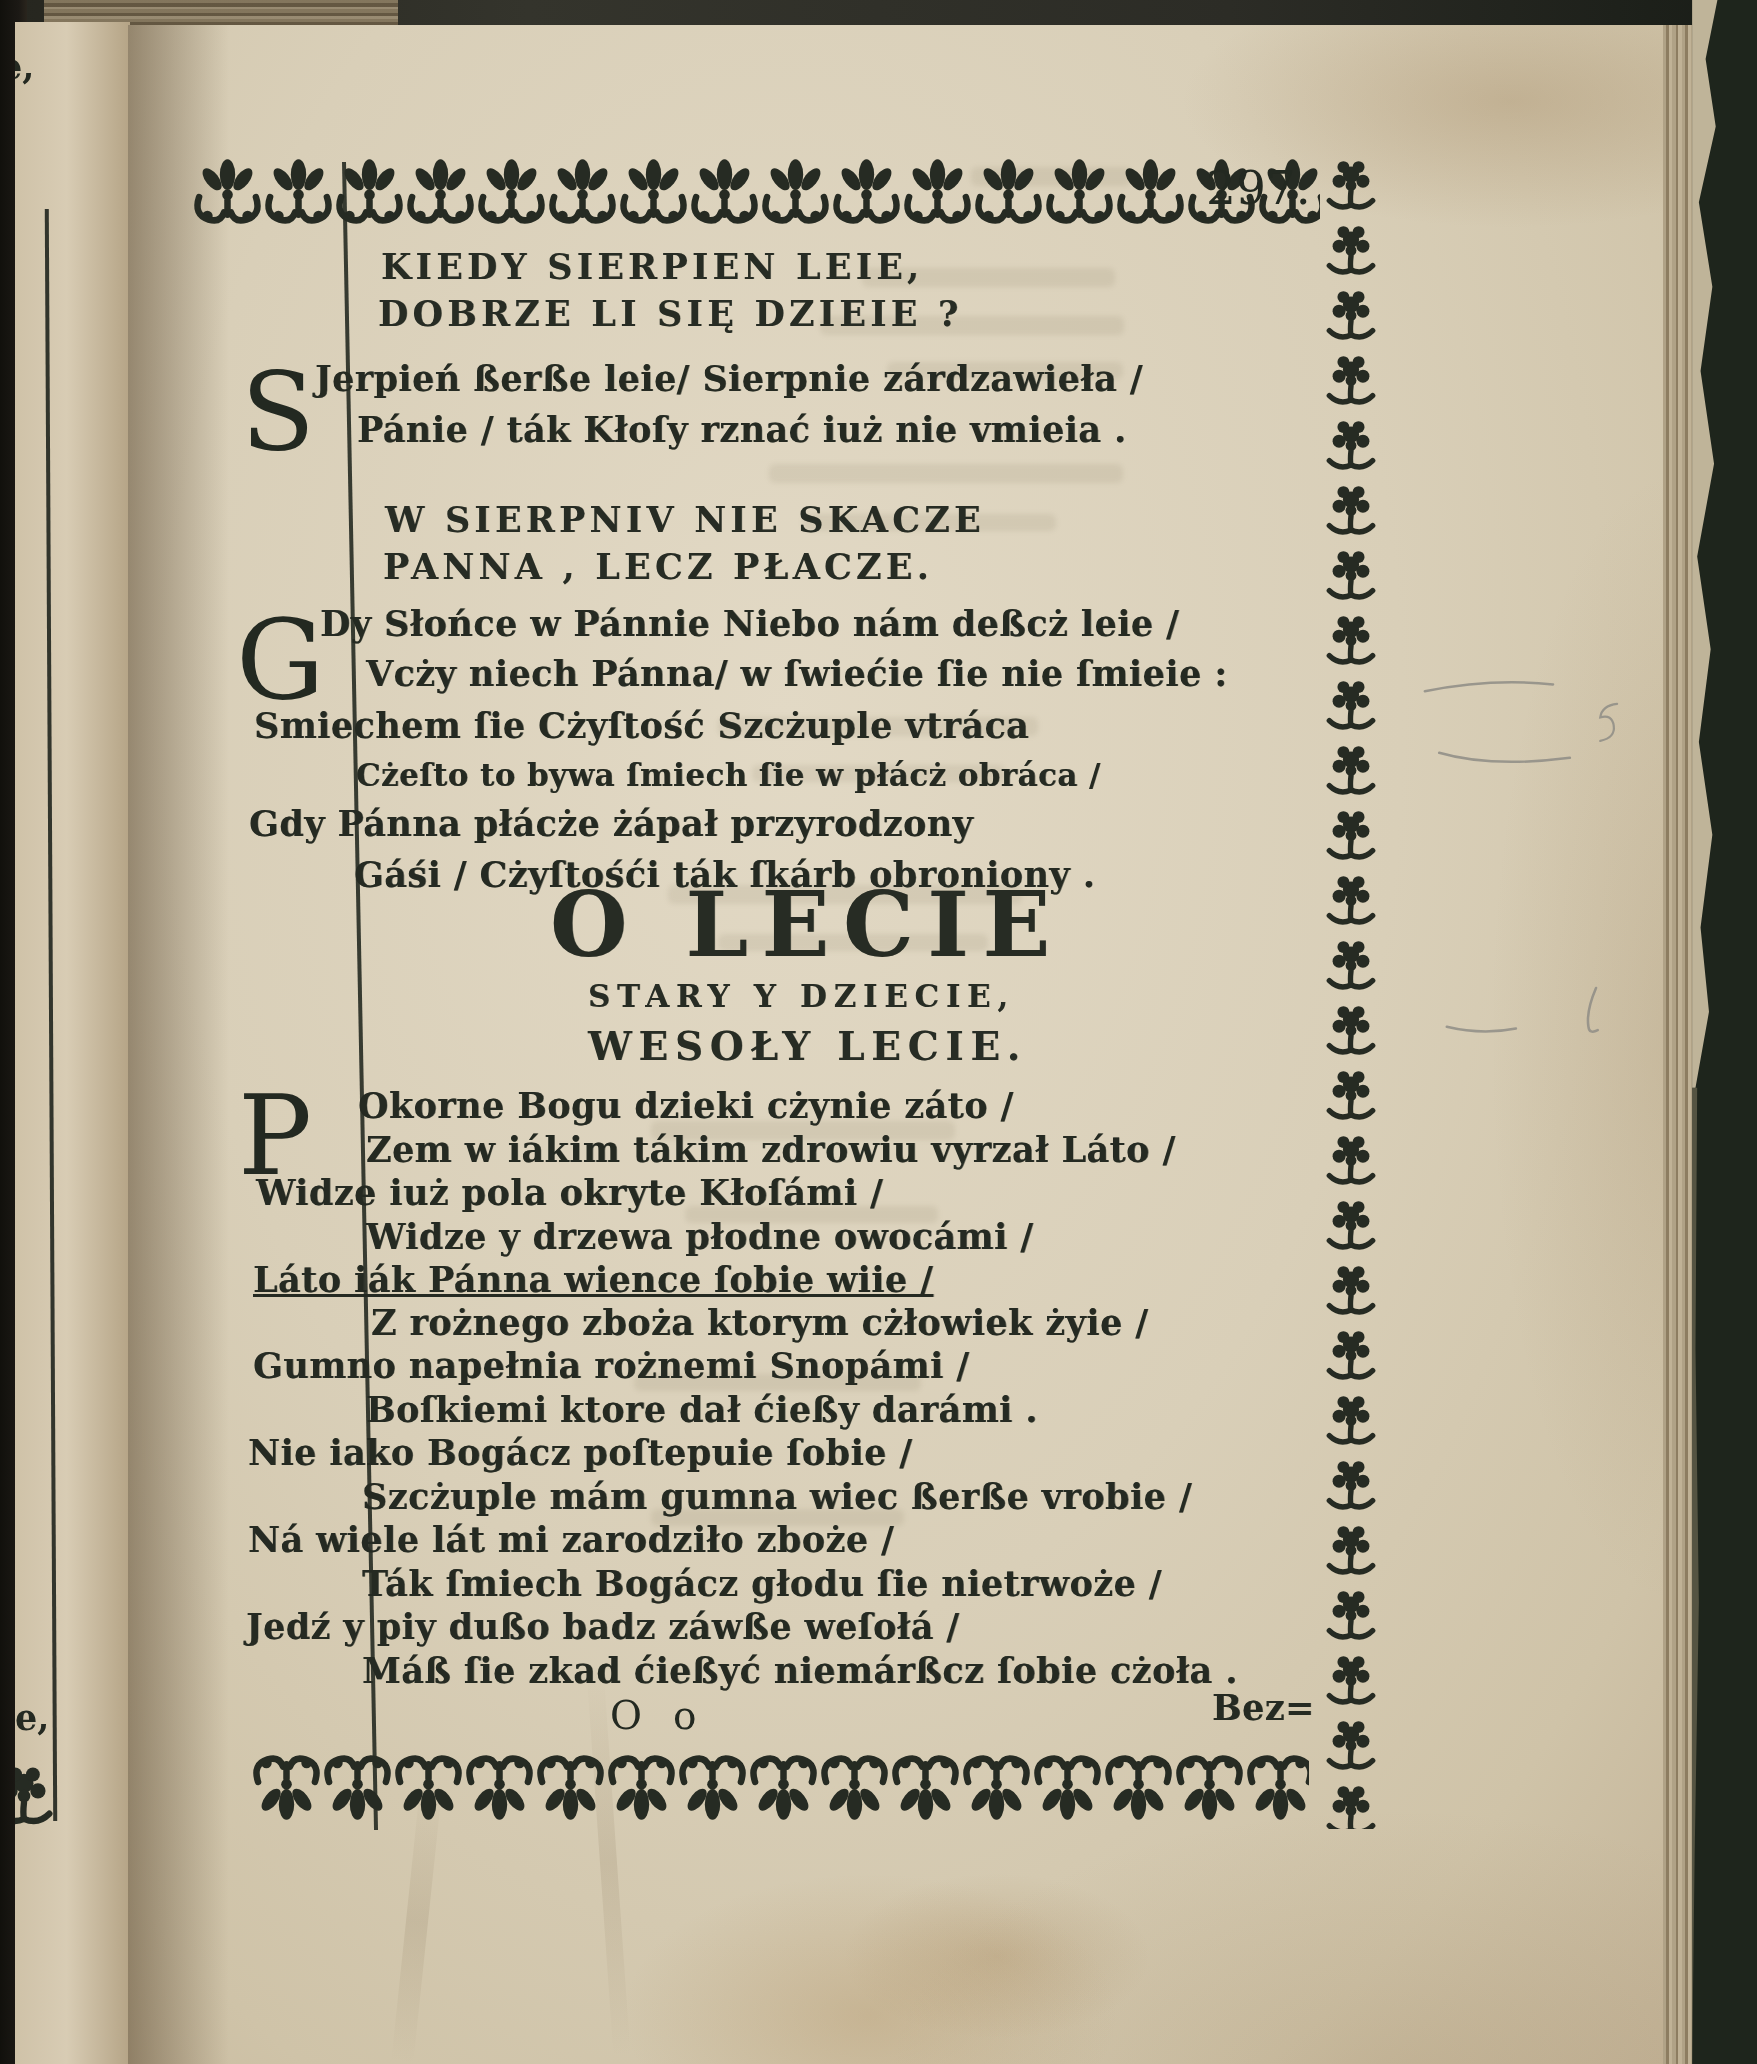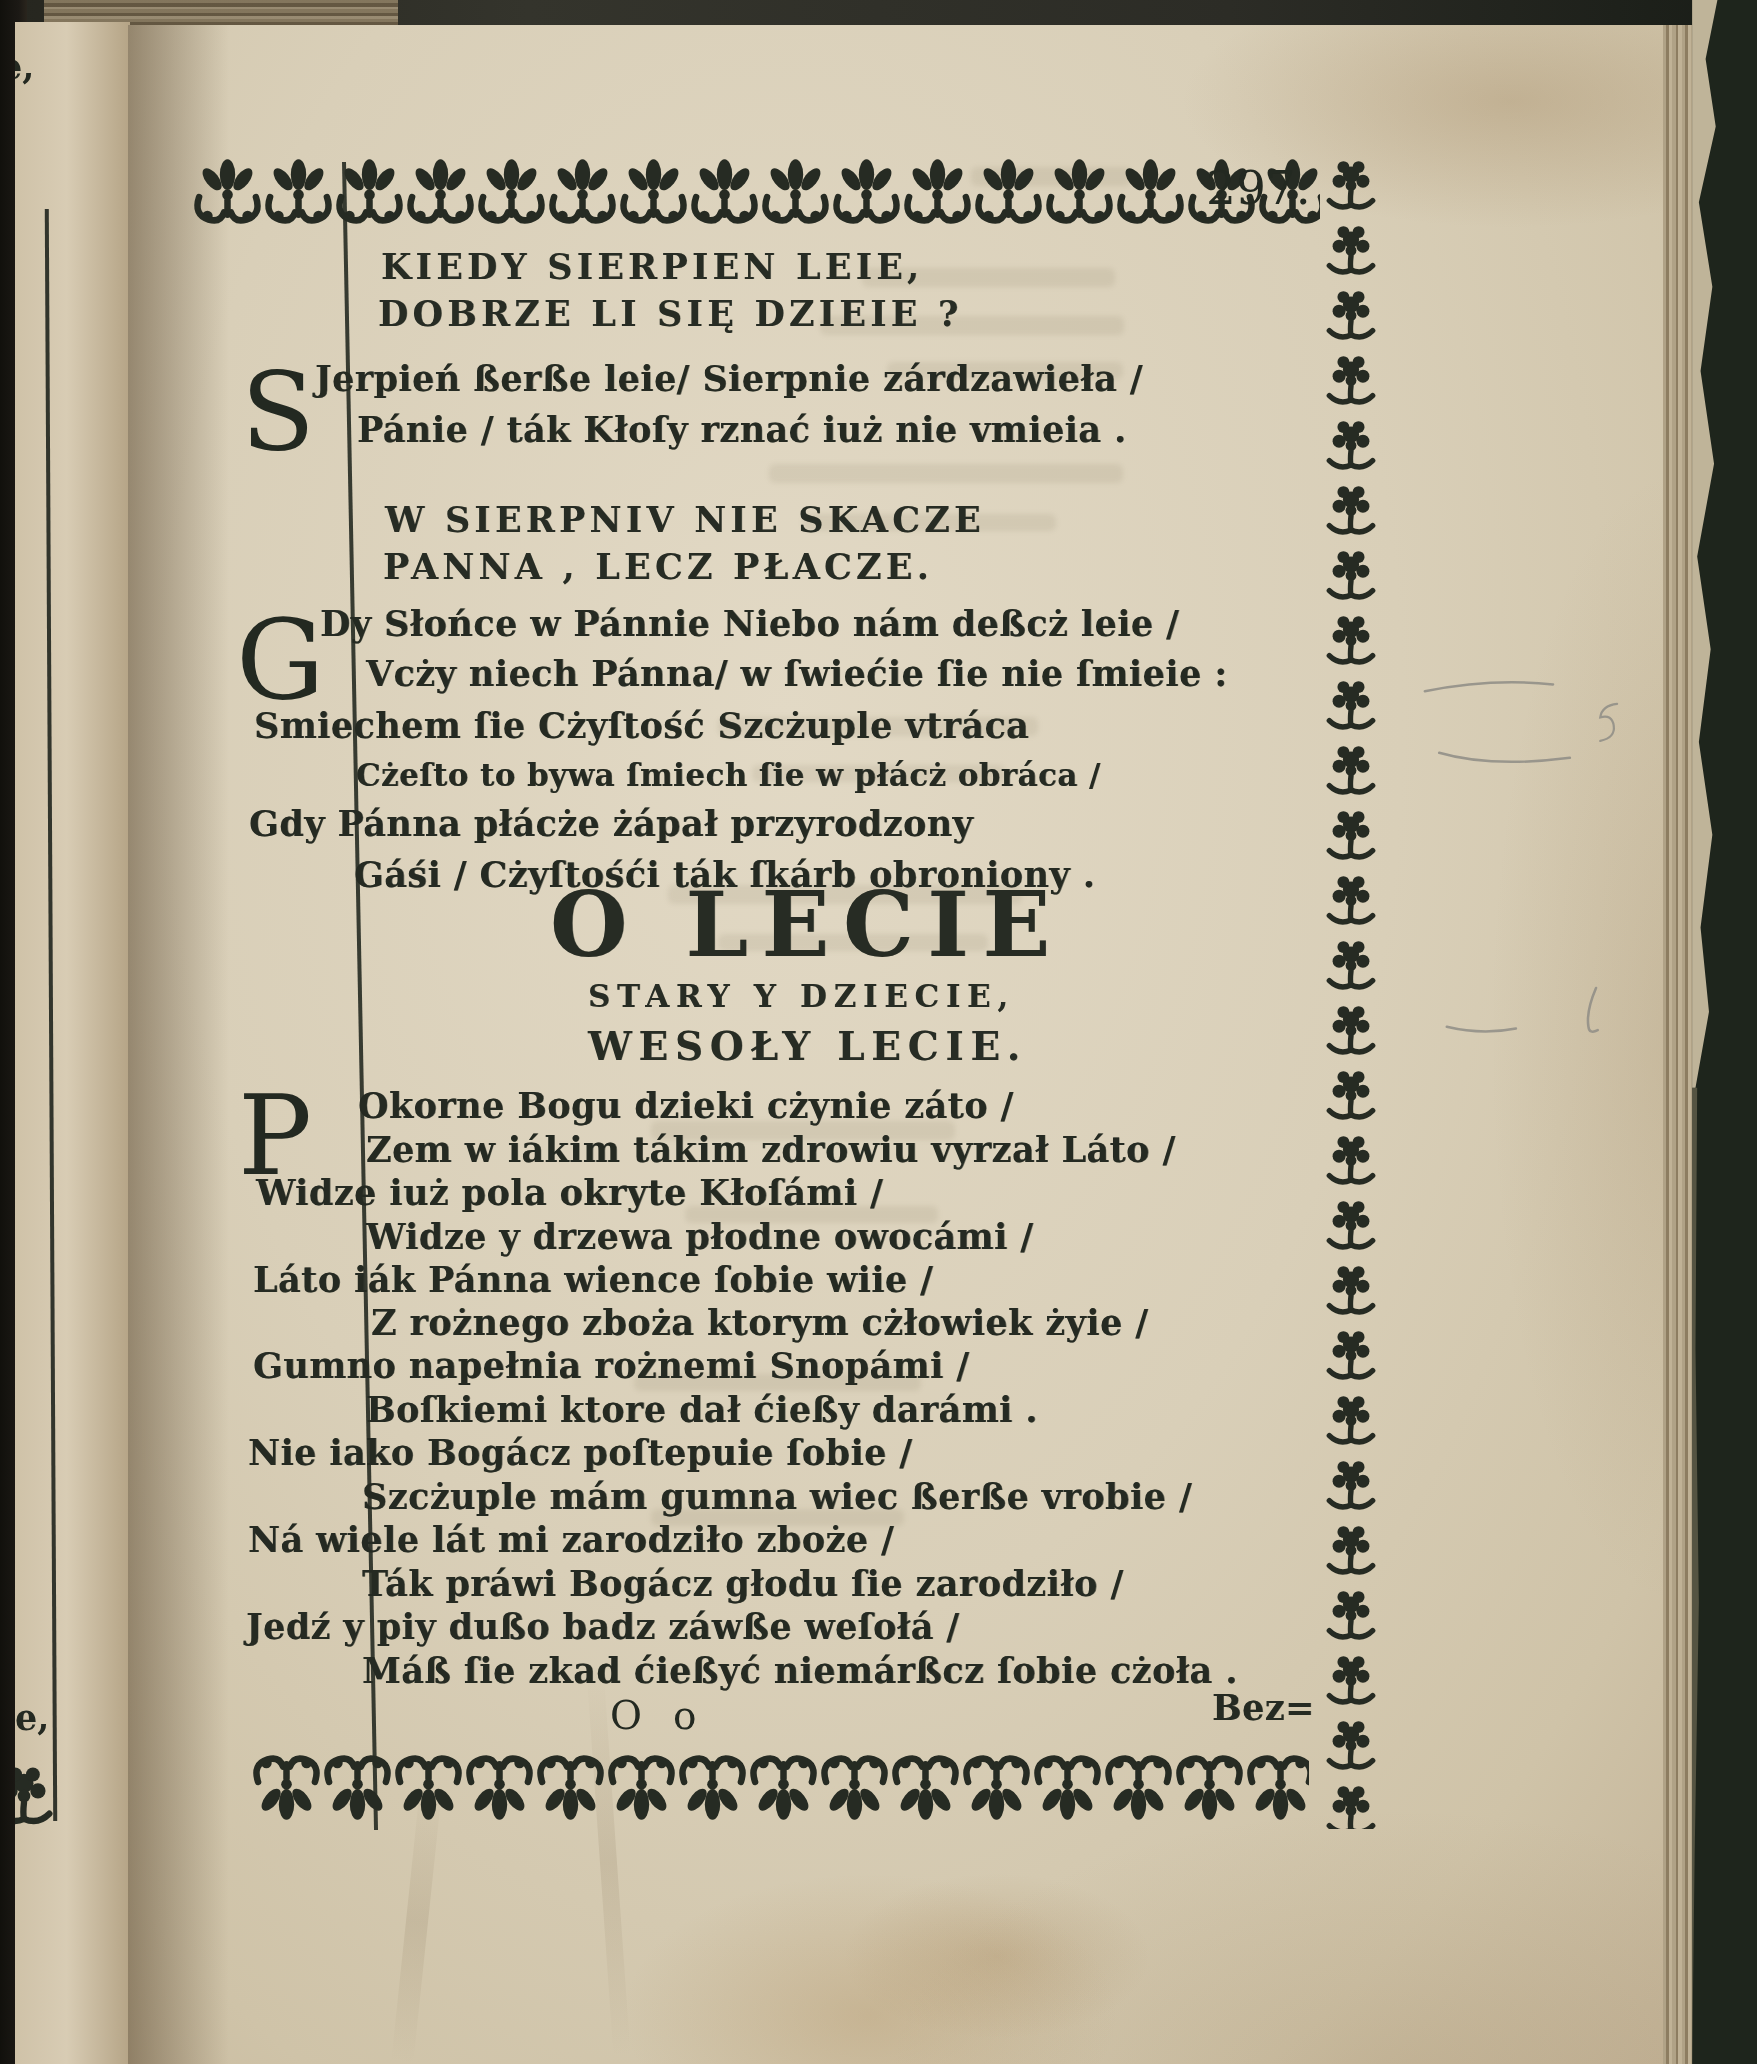--- a/index.html
+++ b/index.html
@@ -333,28 +333,28 @@
     <div class="abs bl" style="left:226px;top:830px;">Gáśi / Cżyſtośći ták ſkárb obroniony .</div>
 
     <div class="abs rm" style="left:422px;top:847px;font-size:89px;letter-spacing:13.5px;">O LECIE</div>
     <div class="abs rm" style="left:460px;top:953px;font-size:31px;letter-spacing:6.7px;">STARY Y DZIECIE,</div>
     <div class="abs rm" style="left:460px;top:998px;font-size:39px;letter-spacing:6.7px;">WESOŁY LECIE.</div>
     <div class="abs init" style="left:110px;top:1056px;font-size:110px;">P</div>
     <div class="abs bl" style="left:184px;top:1061px;margin-left:46px;">Okorne Bogu dzieki cżynie záto /</div>
     <div class="abs bl" style="left:238px;top:1105px;">Zem w iákim tákim zdrowiu vyrzał Láto /</div>
     <div class="abs bl" style="left:128px;top:1148px;">Widze iuż pola okryte Kłoſámi /</div>
     <div class="abs bl" style="left:238px;top:1192px;">Widze y drzewa płodne owocámi /</div>
-    <div class="abs bl" style="left:125px;top:1235px;">Láto iák Pánna wience ſobie wiie /</div>
+    <div class="abs bl" style="left:125px;top:1235px;text-decoration:underline;">Láto iák Pánna wience ſobie wiie /</div>
     <div class="abs bl" style="left:243px;top:1278px;">Z rożnego zboża ktorym cżłowiek żyie /</div>
     <div class="abs bl" style="left:125px;top:1321px;">Gumno napełnia rożnemi Snopámi /</div>
     <div class="abs bl" style="left:238px;top:1365px;">Boſkiemi ktore dał ćießy darámi .</div>
     <div class="abs bl" style="left:120px;top:1408px;">Nie iako Bogácz poſtepuie ſobie /</div>
     <div class="abs bl" style="left:234px;top:1452px;">Szcżuple mám gumna wiec ßerße vrobie /</div>
     <div class="abs bl" style="left:120px;top:1495px;">Ná wiele lát mi zarodziło zboże /</div>
-    <div class="abs bl" style="left:234px;top:1539px;">Ták práwi Bogácz głodu ſie zarodziło /</div>
+    <div class="abs bl" style="left:234px;top:1539px;">Ták ſmiech Bogácz głodu ſie nietrwoże /</div>
     <div class="abs bl" style="left:118px;top:1582px;">Jedź y piy dußo badz záwße weſołá /</div>
     <div class="abs bl" style="left:234px;top:1626px;">Máß ſie zkad ćießyć niemárßcz ſobie cżoła .</div>
 
     <div class="abs ink" style="left:482px;top:1668px;font-size:39px;font-weight:400;word-spacing:18.6px;">O o</div>
     <div class="abs bl" style="left:1084px;top:1663px;">Bez=</div>
 
     <svg class="pencil" width="1565" height="2039" viewBox="0 0 1856 2418">
       <g fill="none" stroke="#8f8d86" stroke-width="3" stroke-linecap="round" opacity=".85">
         <path d="M1538,790 q80,-16 152,-8"></path>
         <path d="M1766,805 q-18,2 -20,16 q14,-4 16,10 q2,14 -16,18" stroke-width="2.6"></path>

